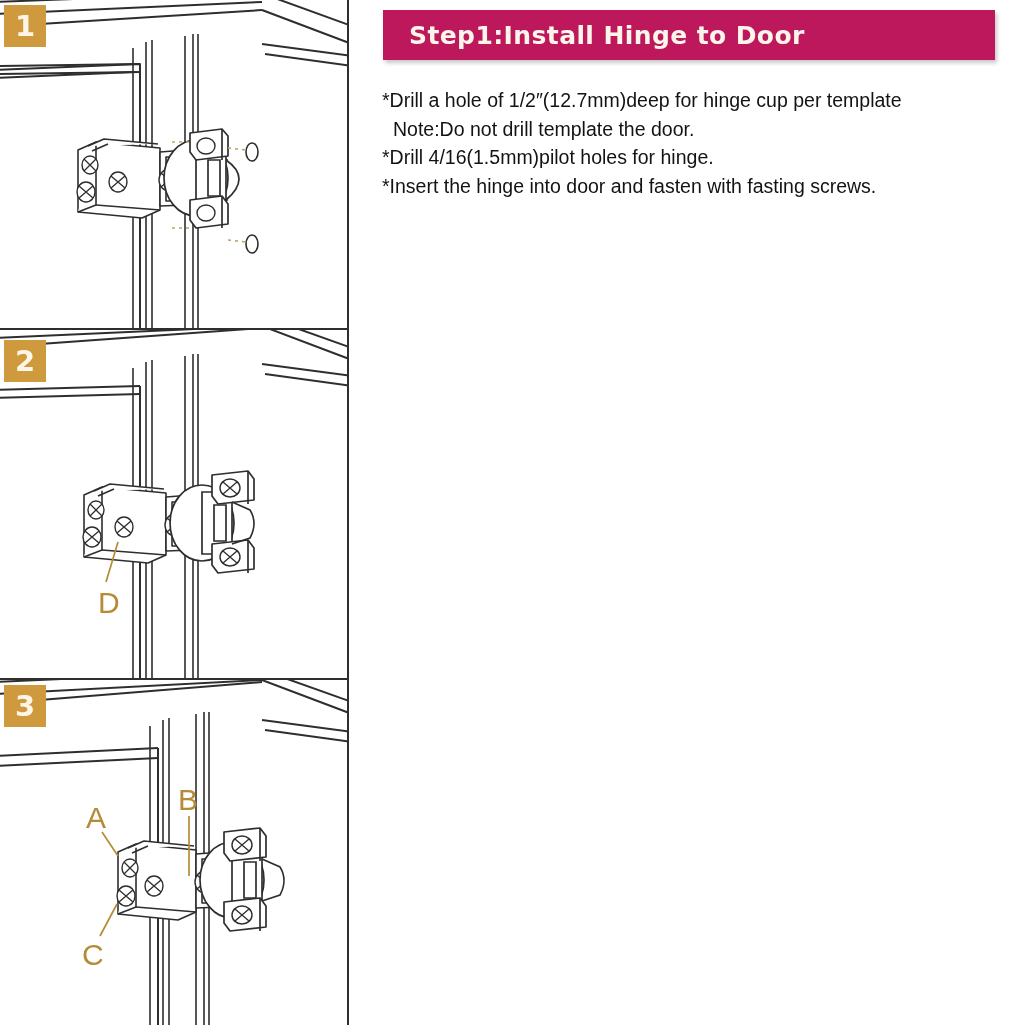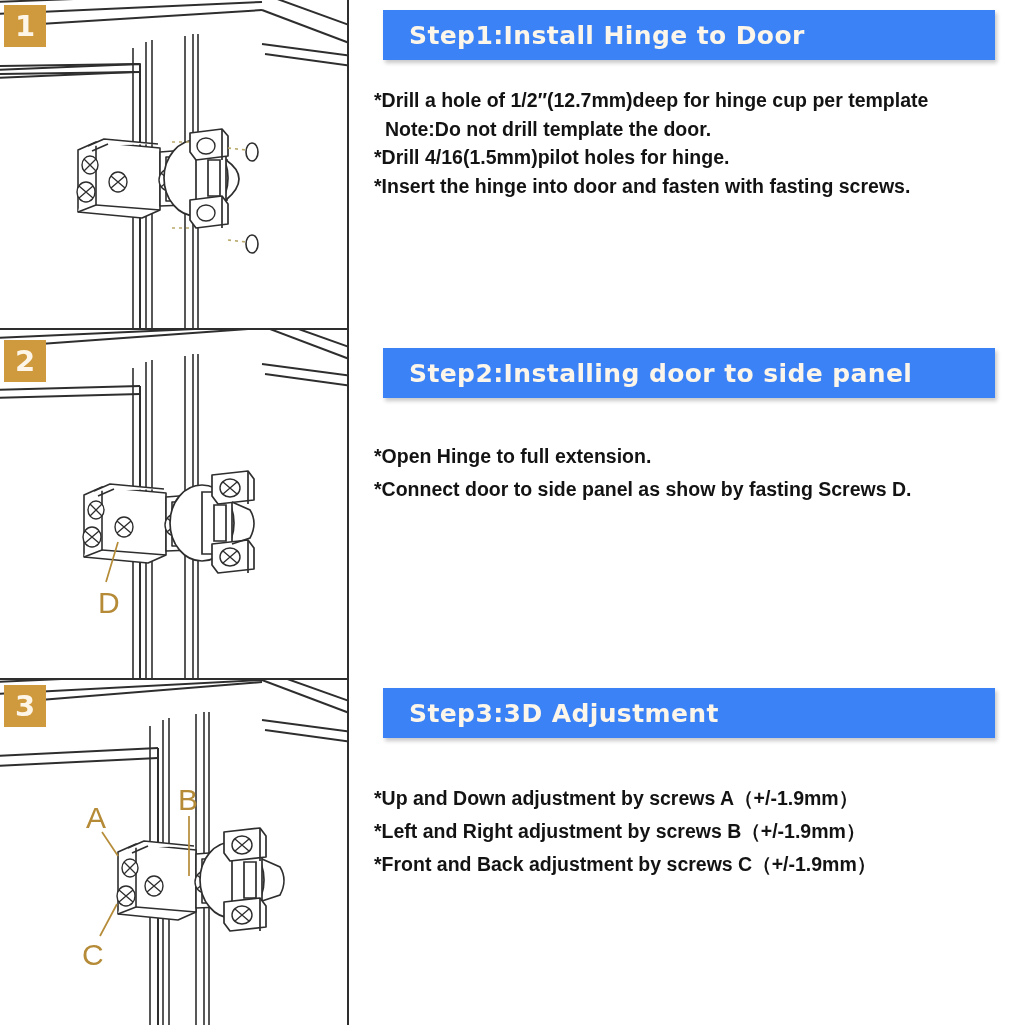--- a/index.html
+++ b/index.html
@@ -80,43 +80,42 @@
   .step-block { position: absolute; left: 0; width: 675px; }
   #step-block-1 { top: 0px; }
   #step-block-2 { top: 330px; }
   #step-block-3 { top: 680px; }
 
   .step-header {
     position: relative;
     margin-left: 34px;
     width: 612px;
     height: 50px;
-    background: #3b82f6;
+    background: #be185d;
     box-shadow: 2px 3px 4px rgba(0,0,0,0.22);
     display: flex;
     align-items: center;
   }
   .step-header-title {
     color: #fbf5ea;
     font-family: "DejaVu Sans", sans-serif;
     font-size: 25px;
     font-weight: bold;
     letter-spacing: 0.4px;
     margin-left: 26px;
     white-space: nowrap;
   }
   #step-block-1 .step-header { margin-top: 10px; }
   #step-block-2 .step-header { margin-top: 18px; }
   #step-block-3 .step-header { margin-top: 8px; }
 
   .step-body {
-    margin-left: 25px;
+    margin-left: 33px;
     margin-top: 26px;
     width: 640px;
-    font-weight: bold;
   }
   .body-line {
     font-family: "Liberation Sans", sans-serif;
     font-size: 19.5px;
     color: #131313;
     line-height: 1.47;
     white-space: pre;
   }
   .body-line.indent { padding-left: 11px; }
   #step-block-2 .step-body { margin-top: 42px; }
@@ -398,34 +397,15 @@
         <span class="step-header-title">Step1:Install Hinge to Door</span>
       </div>
       <div class="step-body">
         <div class="body-line">*Drill a hole of 1/2″(12.7mm)deep for hinge cup per template</div>
         <div class="body-line indent">Note:Do not drill template the door.</div>
         <div class="body-line">*Drill 4/16(1.5mm)pilot holes for hinge.</div>
         <div class="body-line">*Insert the hinge into door and fasten with fasting screws.</div>
       </div>
     </div>
 
-    <div class="step-block" id="step-block-2">
-      <div class="step-header">
-        <span class="step-header-title">Step2:Installing door to side panel</span>
-      </div>
-      <div class="step-body">
-        <div class="body-line">*Open Hinge to full extension.</div>
-        <div class="body-line">*Connect door to side panel as show by fasting Screws D.</div>
-      </div>
-    </div>
-
-    <div class="step-block" id="step-block-3">
-      <div class="step-header">
-        <span class="step-header-title">Step3:3D Adjustment</span>
-      </div>
-      <div class="step-body">
-        <div class="body-line">*Up and Down adjustment by screws A（+/-1.9mm）</div>
-        <div class="body-line">*Left and Right adjustment by screws B（+/-1.9mm）</div>
-        <div class="body-line">*Front and Back adjustment by screws C（+/-1.9mm）</div>
-      </div>
-    </div>
+
   </div>
 </div>
 
 </body></html>

